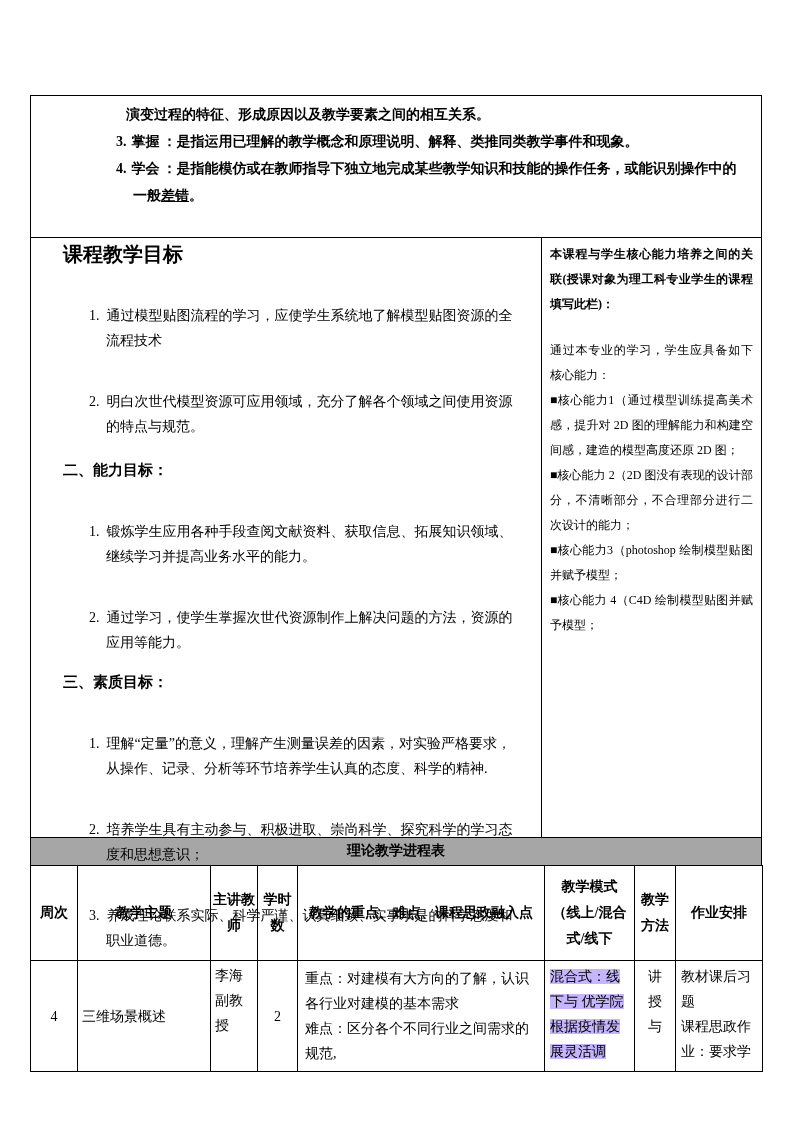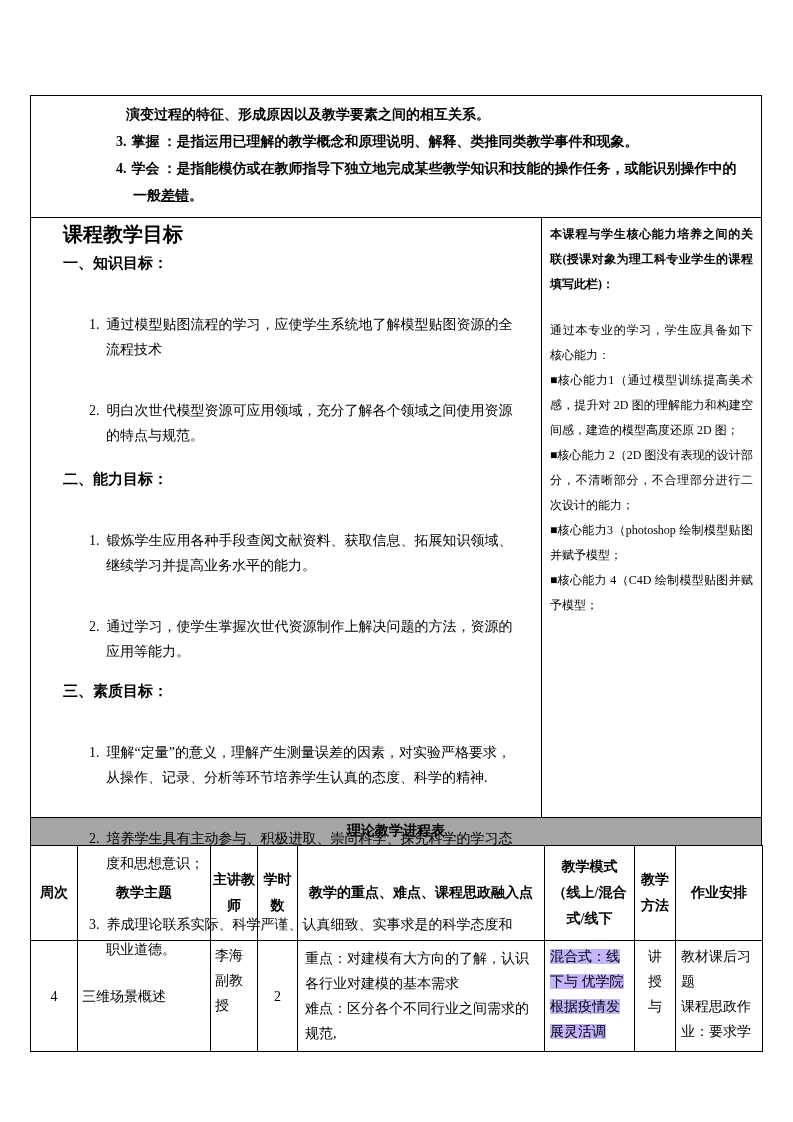--- a/index.html
+++ b/index.html
@@ -6,21 +6,21 @@
   body {
     width: 793px; height: 1122px; background: #ffffff;
     font-family: "Liberation Serif", "DejaVu Serif", serif;
     color: #000;
   }
   .page { position: relative; width: 793px; height: 1122px; overflow: hidden; background: #fff; }
   .doc { position: absolute; left: 30px; top: 95px; width: 732px; }
 
   
   .top-box {
-    box-sizing: border-box; border: 1px solid #000; height: 123px;
+    box-sizing: border-box; border: 1px solid #000; height: 143px;
     padding: 5px 12px 0 13px; font-weight: bold; font-size: 14px; line-height: 27px;
   }
   .top-line1 { padding-left: 82px; }
   .top-item { padding-left: 89px; text-indent: -17px; }
   .top-item .num { margin-right: 5px; }
   .top-item .term { margin-right: 3px; }
   .u { text-decoration: underline; }
 
   
   .main-row { display: flex; box-sizing: border-box; border: 1px solid #000; border-top: none; height: 600px; }
@@ -78,21 +78,20 @@
     <div class="top-box">
       <div class="top-line1">演变过程的特征、形成原因以及教学要素之间的相互关系。</div>
       <div class="top-item"><span class="num">3.</span><span class="term">掌握</span><span>：是指运用已理解的教学概念和原理说明、解释、类推同类教学事件和现象。</span></div>
       <div class="top-item"><span class="num">4.</span><span class="term">学会</span><span>：是指能模仿或在教师指导下独立地完成某些教学知识和技能的操作任务，或能识别操作中的一般</span><span class="u">差错</span><span>。</span></div>
     </div>
 
     <div class="main-row">
       <div class="left-cell">
         <div class="obj-title">课程教学目标</div>
 
-        <div class="sec-heading mt4">一、知识目标：</div>
         <div class="obj-item"><span class="num">1.</span><span>通过模型贴图流程的学习，应使学生系统地了解模型贴图资源的全流程技术</span></div>
         <div class="obj-item"><span class="num">2.</span><span>明白次世代模型资源可应用领域，充分了解各个领域之间使用资源的特点与规范。</span></div>
 
         <div class="sec-heading mt19">二、能力目标：</div>
         <div class="obj-item"><span class="num">1.</span><span>锻炼学生应用各种手段查阅文献资料、获取信息、拓展知识领域、继续学习并提高业务水平的能力。</span></div>
         <div class="obj-item"><span class="num">2.</span><span>通过学习，使学生掌握次世代资源制作上解决问题的方法，资源的应用等能力。</span></div>
 
         <div class="sec-heading mt15">三、素质目标：</div>
         <div class="obj-item"><span class="num">1.</span><span>理解“定量”的意义，理解产生测量误差的因素，对实验严格要求，从操作、记录、分析等环节培养学生认真的态度、科学的精神.</span></div>
         <div class="obj-item"><span class="num">2.</span><span>培养学生具有主动参与、积极进取、崇尚科学、探究科学的学习态度和思想意识；</span></div>

